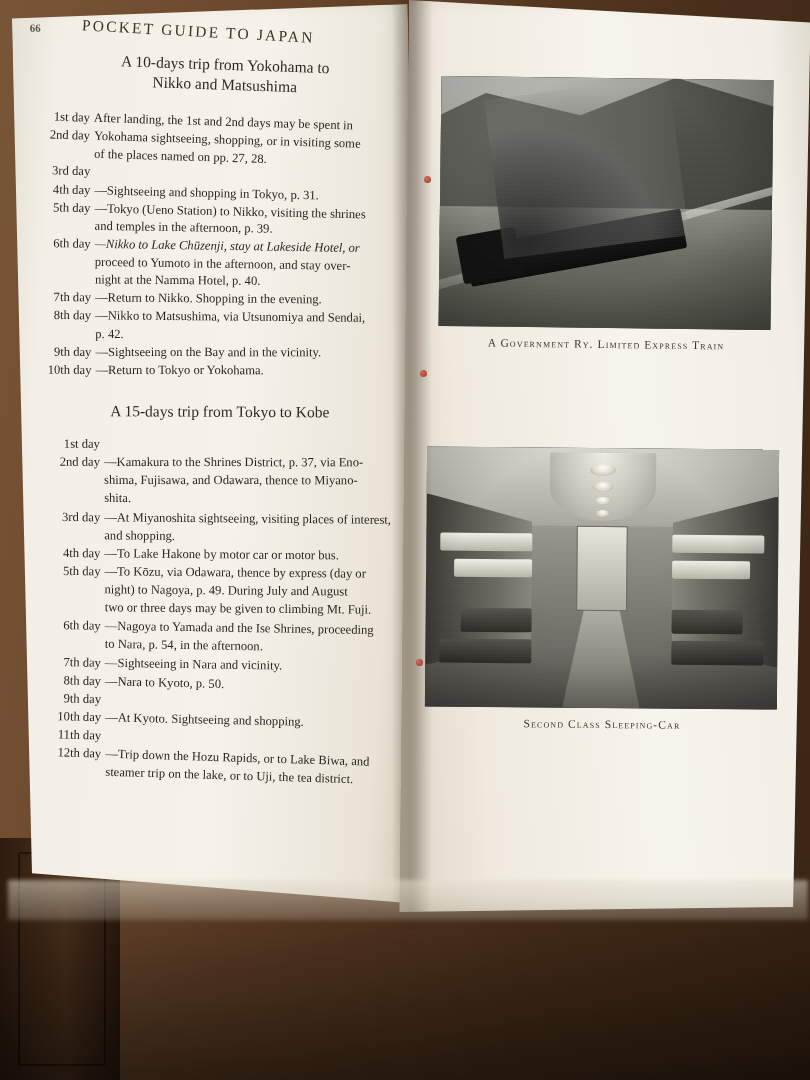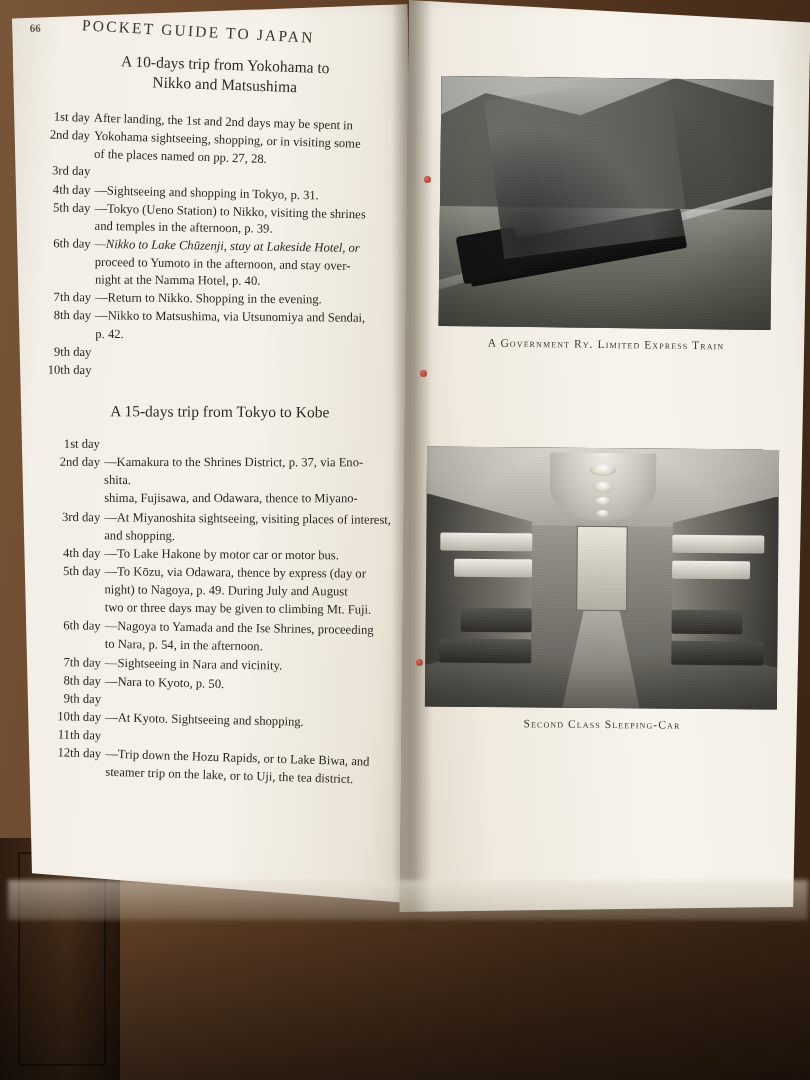--- a/index.html
+++ b/index.html
@@ -231,45 +231,47 @@
           <div class="row s4">
             <span class="daylbl">8th  day</span>
             <span class="daytxt">—Nikko to Matsushima, via Utsunomiya and Sendai,</span>
           </div>
           <div class="row s5">
             <span class="daylbl"></span>
             <span class="daytxt">p. 42.</span>
           </div>
           <div class="row s5">
             <span class="daylbl">9th  day</span>
+            <span class="daytxt">—Sightseeing on the Bay and in the vicinity.</span>
           </div>
           <div class="row s5">
             <span class="daylbl">10th day</span>
+            <span class="daytxt">—Return to Tokyo or Yokohama.</span>
           </div>
         </div>
 
         <div class="sec-title" id="title2">
           <div>A 15-days trip from Tokyo to Kobe</div>
         </div>
 
         <div class="itin" id="itin2">
           <div class="row s5">
             <span class="daylbl">1st  day</span>
           </div>
           <div class="row s5">
             <span class="daylbl">2nd day</span>
             <span class="daytxt">—Kamakura to the  Shrines District, p. 37, via Eno-</span>
           </div>
           <div class="row s5">
             <span class="daylbl"></span>
+            <span class="daytxt">shima, Fujisawa, and Odawara, thence to Miyano-</span>
+          </div>
+          <div class="row s5">
+            <span class="daylbl"></span>
             <span class="daytxt">shita.</span>
-          </div>
-          <div class="row s5">
-            <span class="daylbl"></span>
-            <span class="daytxt">shima, Fujisawa, and Odawara, thence to Miyano-</span>
           </div>
           <div class="row s4">
             <span class="daylbl">3rd  day</span>
             <span class="daytxt">—At Miyanoshita sightseeing, visiting places of interest,</span>
           </div>
           <div class="row s4">
             <span class="daylbl"></span>
             <span class="daytxt">and shopping.</span>
           </div>
           <div class="row s4">

